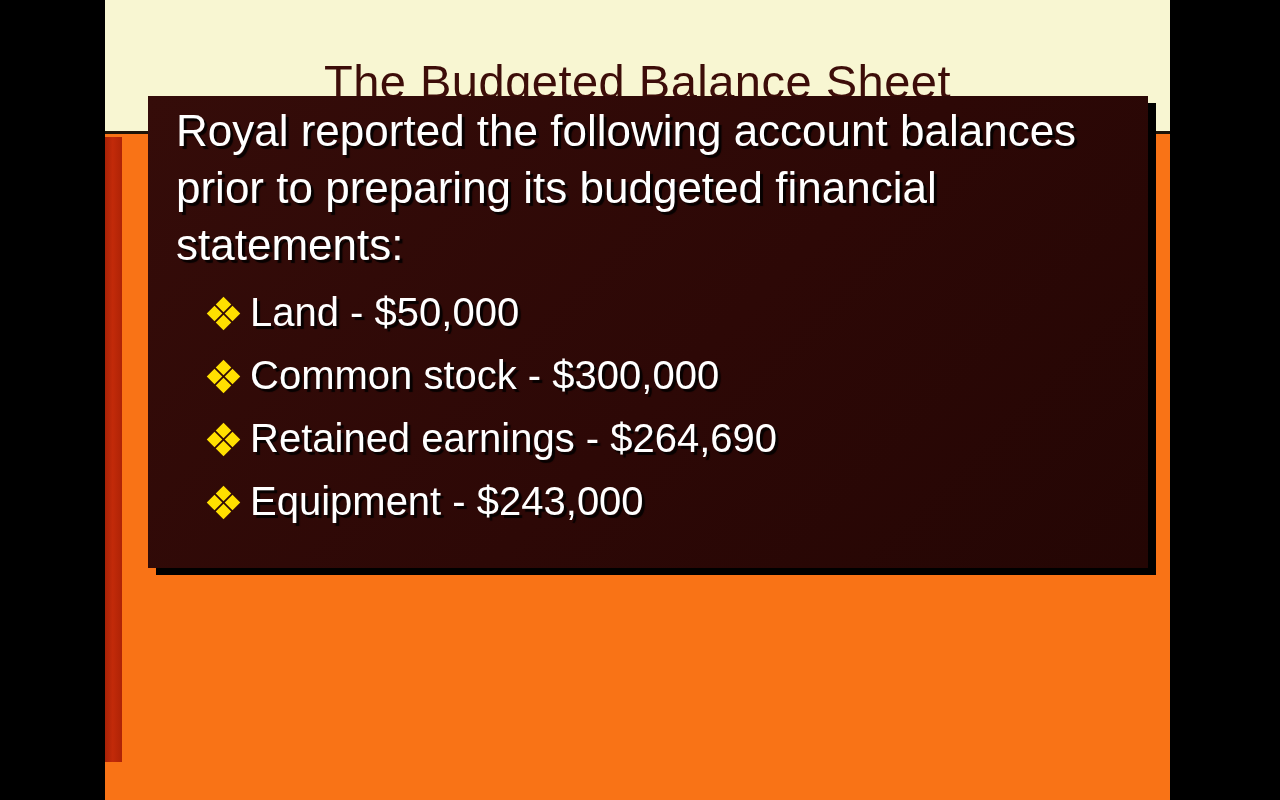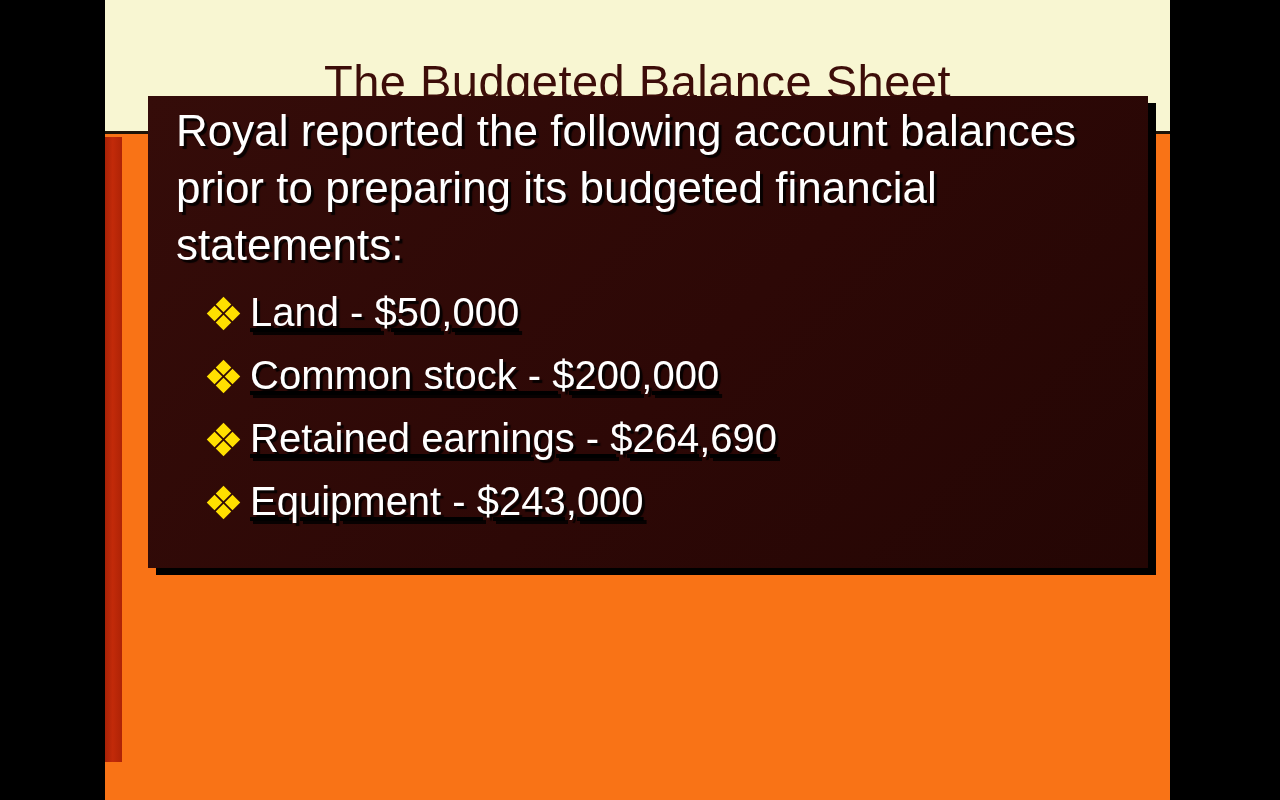--- a/index.html
+++ b/index.html
@@ -106,21 +106,20 @@
 
   
   .bullet-list {
     position: absolute;
     left: 58px;
     right: 20px;
     top: 185px;
     margin: 0;
     padding: 0;
     list-style: none;
-    text-decoration: underline;
   }
   .bullet-item {
     display: flex;
     align-items: center;
     height: 63px;
     font-family: "Liberation Sans", sans-serif;
     font-size: 40px;
     font-weight: 400;
     color: #ffffff;
     white-space: nowrap;
@@ -203,21 +202,21 @@
           <span class="bullet-label">Land - $50,000</span>
         </li>
 
         <li class="bullet-item">
           <span class="bullet-marker">
             <i class="d-top"></i>
               <i class="d-left"></i>
               <i class="d-right"></i>
               <i class="d-bottom"></i>
           </span>
-          <span class="bullet-label">Common stock - $200,000</span>
+          <span class="bullet-label">Common stock - $300,000</span>
         </li>
 
         <li class="bullet-item">
           <span class="bullet-marker">
             <i class="d-top"></i>
               <i class="d-left"></i>
               <i class="d-right"></i>
               <i class="d-bottom"></i>
           </span>
           <span class="bullet-label">Retained earnings - $264,690</span>

